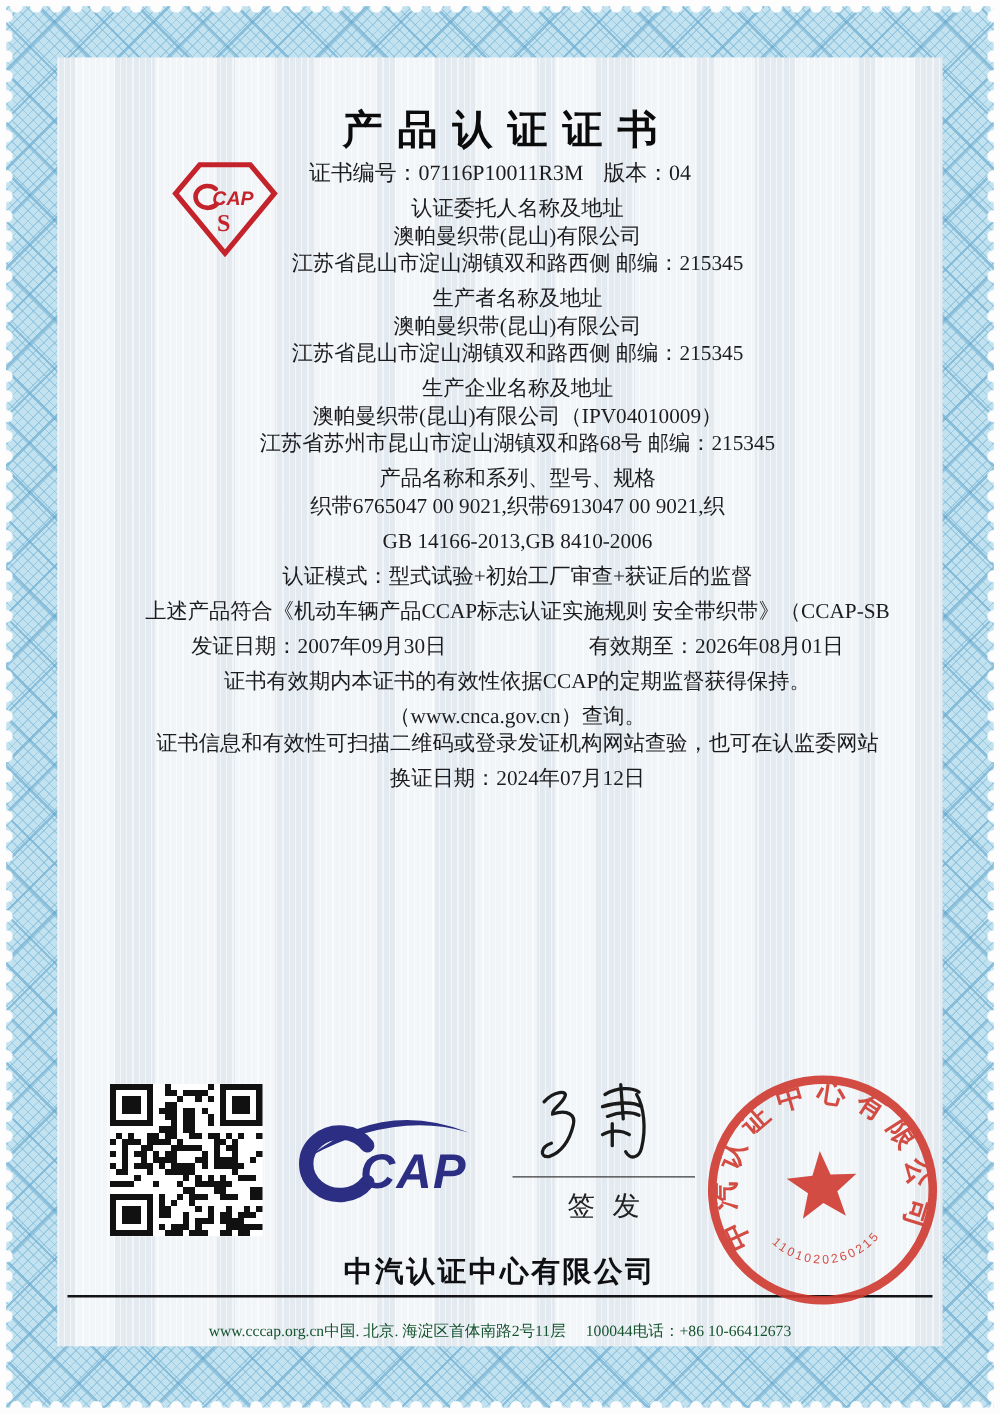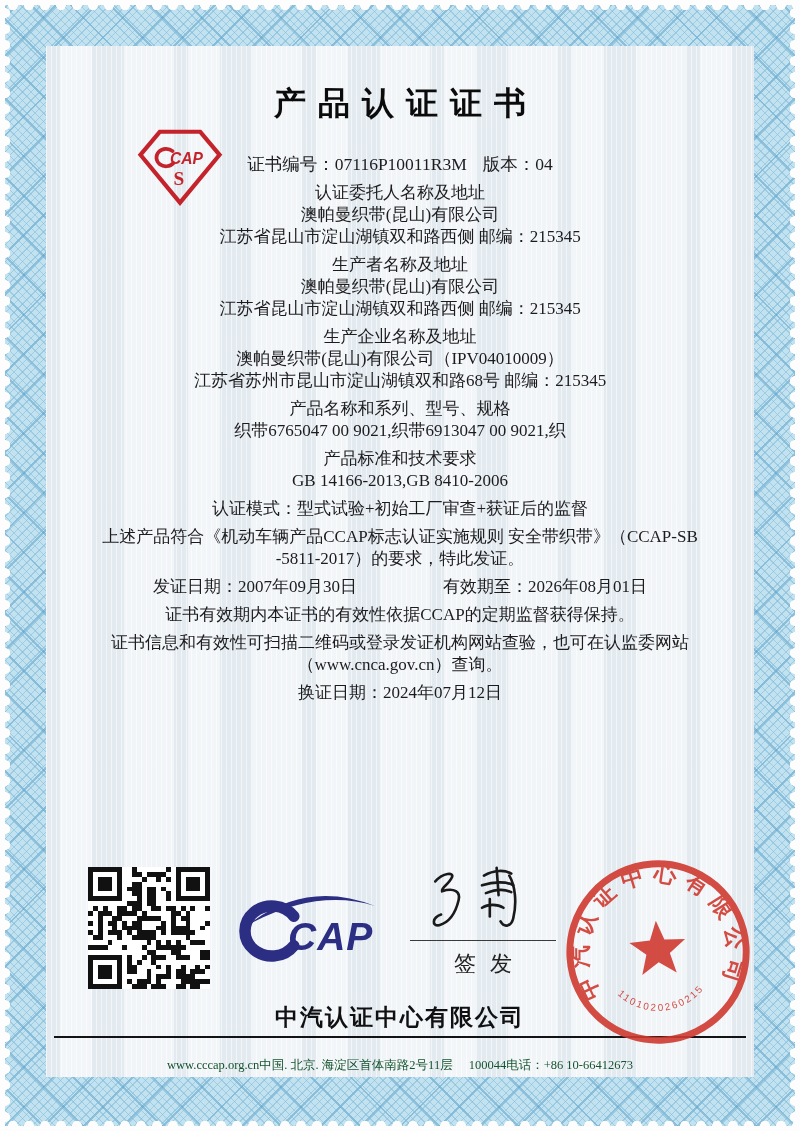--- a/index.html
+++ b/index.html
@@ -33,24 +33,24 @@
     background-image:
       repeating-linear-gradient(90deg, rgba(255,255,255,.55) 0 1px, rgba(0,0,0,0) 1px 5px),
       repeating-linear-gradient(90deg, rgba(183,200,215,.20) 0 14px, rgba(255,255,255,.28) 14px 46px, rgba(188,204,218,.22) 46px 78px, rgba(255,255,255,.2) 78px 128px);
     text-align:center;
   }
   .main-text{position:relative;padding-top:0;}
   .title{
     margin:36px 0 0 0;font-size:32px;font-weight:bold;color:#0b0b0c;
     letter-spacing:12px;text-indent:12px;
   }
-  .cert-line{margin-top:26px;font-size:17.5px;}
+  .cert-line{font-size:17.5px;}
   .cert-line .gap{display:inline-block;width:16px;}
   .block{margin-top:6px;font-size:17px;}
-  .line{line-height:22px;}
+  .line{line-height:22px;padding-left:28px;}
   .dates-row{display:flex;justify-content:center;gap:86px;}
   
   .qr{position:absolute;left:88px;top:867px;width:122px;height:122px;background:#fff;}
   .blue-logo{position:absolute;left:232px;top:891px;width:152px;height:74px;}
   .diamond-logo{position:absolute;left:88px;top:68px;width:92px;height:100px;}
   .sig-block{position:absolute;left:402px;top:860px;width:162px;text-align:center;}
   .sig-line{border-top:1.6px solid #3a3a3a;margin:0 8px;}
   .sig-caption{margin-top:8px;font-size:22px;letter-spacing:14px;text-indent:14px;color:#222;}
   .seal{position:absolute;left:560px;top:854px;width:196px;height:196px;z-index:5;opacity:.9;}
   .footer-company{position:absolute;left:0;right:0;top:1002px;text-align:center;
@@ -104,49 +104,47 @@
         <div class="line">澳帕曼织带(昆山)有限公司（IPV04010009）</div>
         <div class="line">江苏省苏州市昆山市淀山湖镇双和路68号 邮编：215345</div>
       </div>
 
       <div class="block">
         <div class="line">产品名称和系列、型号、规格</div>
         <div class="line">织带6765047 00 9021,织带6913047 00 9021,织</div>
       </div>
 
       <div class="block">
-        <div class="line">产品标准和技术要求</div>
         <div class="line">GB 14166-2013,GB 8410-2006</div>
       </div>
 
       <div class="block">
         <div class="line">认证模式：型式试验+初始工厂审查+获证后的监督</div>
       </div>
 
       <div class="block">
         <div class="line">上述产品符合《机动车辆产品CCAP标志认证实施规则 安全带织带》（CCAP-SB</div>
-        <div class="line">-5811-2017）的要求，特此发证。</div>
       </div>
 
       <div class="block dates-row">
         <div class="line">
           <span>发证日期：</span><span>2007年09月30日</span>
         </div>
         <div class="line">
           <span>有效期至：</span><span>2026年08月01日</span>
         </div>
       </div>
 
       <div class="block">
         <div class="line">证书有效期内本证书的有效性依据CCAP的定期监督获得保持。</div>
       </div>
 
       <div class="block">
+        <div class="line">（www.cnca.gov.cn）查询。</div>
         <div class="line">证书信息和有效性可扫描二维码或登录发证机构网站查验，也可在认监委网站</div>
-        <div class="line">（www.cnca.gov.cn）查询。</div>
       </div>
 
       <div class="block">
         <div class="line">
           <span>换证日期：</span><span>2024年07月12日</span>
         </div>
       </div>
     </div>
   </div>
 

